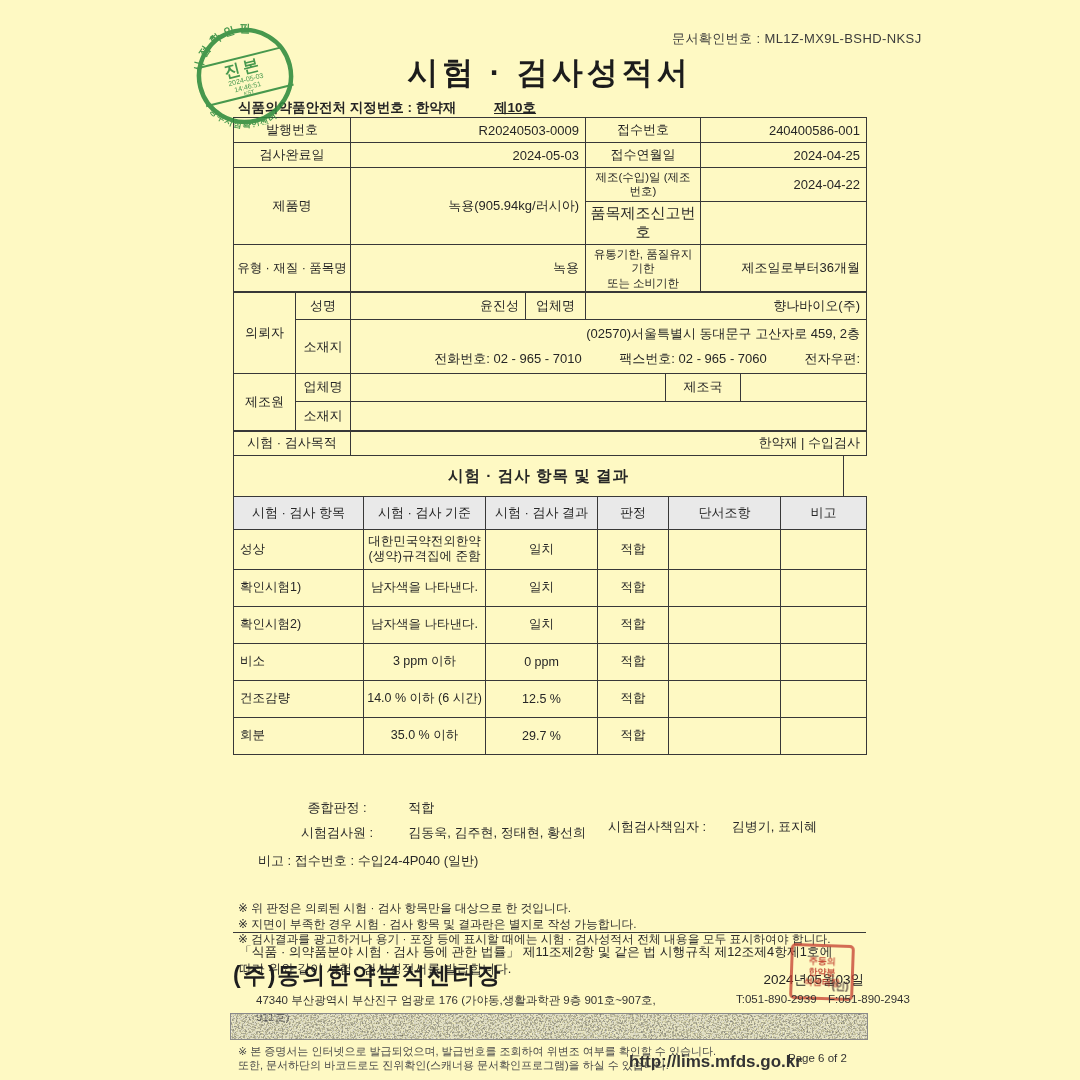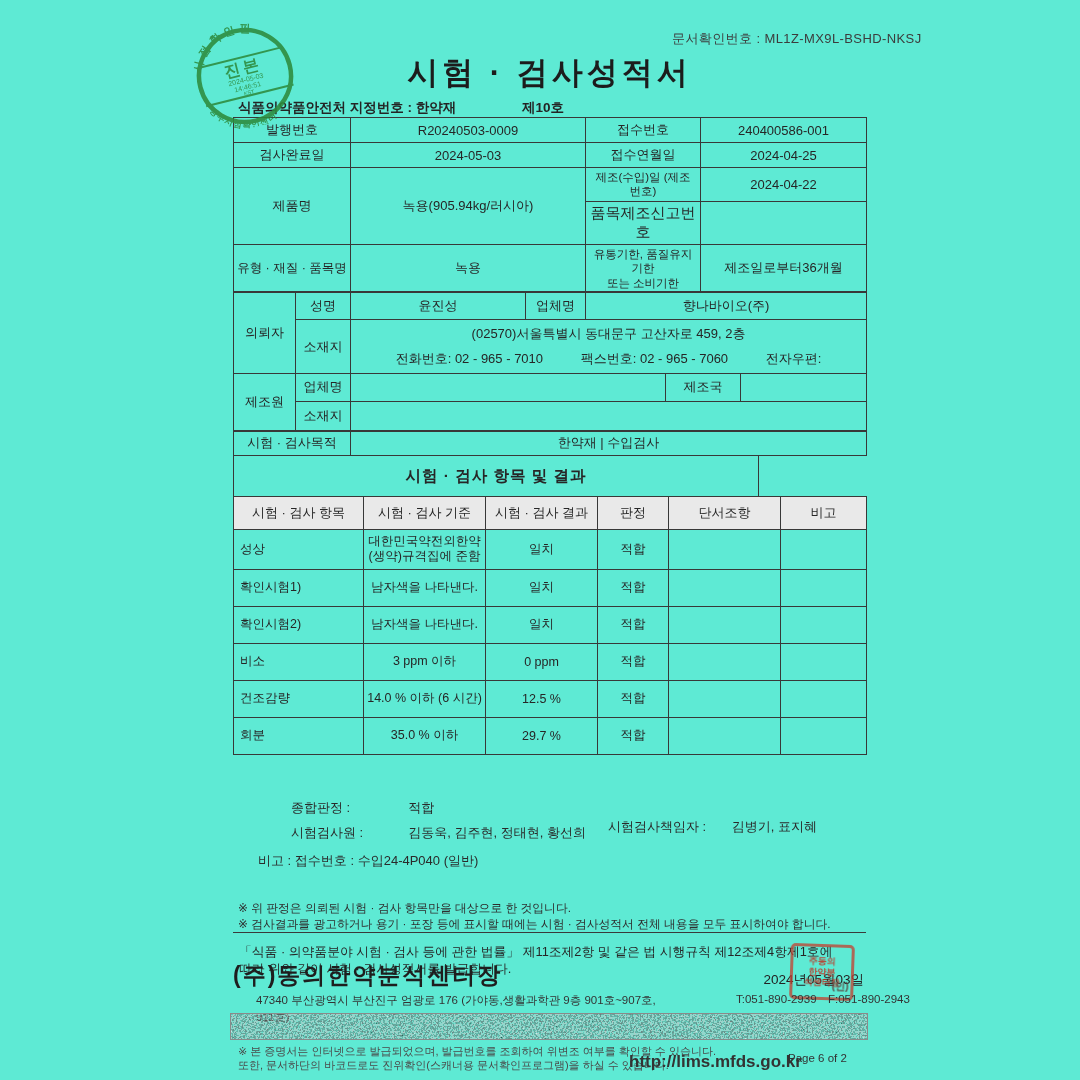--- a/index.html
+++ b/index.html
@@ -1,48 +1,48 @@
 <!DOCTYPE html>
 <html><head>
 <meta charset="utf-8">
 <style>
   * { margin:0; padding:0; box-sizing:border-box; }
   html,body { width:1080px; height:1080px; background:#ffffff; }
   body { font-family:"Liberation Sans","DejaVu Sans",sans-serif; color:#2b2b2b; }
-  .page { position:relative; width:1080px; height:1080px; background:#5eead4; overflow:hidden; }
+  .page { position:relative; width:1080px; height:1080px; background:#fef9c3; overflow:hidden; }
 
   .doc-verification { position:absolute; top:30px; left:672px; font-size:13px; color:#3c3c3c; letter-spacing:.4px; }
 
   .stamp-wrap { position:absolute; left:184px; top:24px; width:122px; height:104px; transform:rotate(-14deg); opacity:.88; z-index:5; }
 
   .main-title { position:absolute; left:233px; top:52px; width:633px; text-align:center;
                 font-size:31px; font-weight:bold; letter-spacing:4px; color:#1c1c1c; }
 
   .designation { position:absolute; left:238px; top:99px; font-size:13.5px; font-weight:bold; color:#242424; }
-  .designation .no { margin-left:62px; }
+  .designation .no { margin-left:34px;text-decoration:underline; }
 
   .tables { position:absolute; left:233px; top:117px; width:633px; }
-  table { border-collapse:collapse; table-layout:fixed; width:526px; }
+  table { border-collapse:collapse; table-layout:fixed; width:611px; }
   td { border:1.6px solid #383838; font-size:13px; padding:2px 6px; vertical-align:middle;
        overflow:hidden; color:#262626; }
   td.lbl { text-align:center; padding:2px 2px; }
-  td.val { text-align:center;margin-top:35px; }
+  td.val { text-align:right;margin-top:35px; }
   td.small-lbl { font-size:11.5px; line-height:1.25; text-align:center; }
   .mt { margin-top:-1.6px; }
 
   .section-banner td { text-align:center; font-weight:bold; font-size:15.5px; letter-spacing:1px; }
 
   .res-head td { background:#e9e9e9; text-align:center; font-size:13px; padding:4px 2px; }
   .res-row td { font-size:12.5px; }
   .res-row td.c { text-align:center; }
   .res-row td.std { text-align:center; line-height:1.2; padding:2px 3px; }
 
   .summary { position:absolute; left:291px; top:799px; font-size:13px; color:#2a2a2a; }
   .summary .row { margin-bottom:7px; }
-  .summary .lab { display:inline-block; min-width:92px; }
+  .summary .lab { display:inline-block; min-width:92px;text-align:center; }
   .summary .gap { display:inline-block; width:18px; }
   .supervisor { position:absolute; left:608px; top:818px; font-size:13px; color:#2a2a2a; }
   .supervisor .val { margin-left:22px; }
   .remark-line { position:absolute; left:258px; top:852px; font-size:13px; color:#2a2a2a; }
 
   .notes { position:absolute; left:238px; top:901px; font-size:11.8px; line-height:1.32; color:#2e2e2e; }
 
   .law-box { position:absolute; left:233px; top:932px; width:633px; border-top:1.6px solid #3a3a3a; padding:10px 4px 0 6px; }
   .law-box .txt { font-size:12.8px; line-height:1.35; color:#262626; width:600px; }
   .law-date { position:absolute; right:2px; top:38px; font-size:13.5px; color:#222; }
@@ -304,20 +304,21 @@
     </div>
   </div>
   <div class="supervisor">
     <span>시험검사책임자 :</span>
     <span class="val">김병기, 표지혜</span>
   </div>
   <div class="remark-line">비고 : 접수번호 : 수입24-4P040 (일반)</div>
 
   <div class="notes">
     <div>※ 위 판정은 의뢰된 시험 · 검사 항목만을 대상으로 한 것입니다.</div>
+    <div>※ 지면이 부족한 경우 시험 · 검사 항목 및 결과란은 별지로 작성 가능합니다.</div>
     <div>※ 검사결과를 광고하거나 용기 · 포장 등에 표시할 때에는 시험 · 검사성적서 전체 내용을 모두 표시하여야 합니다.</div>
   </div>
 
   <div class="law-box">
     <div class="txt">
       <div>「식품 · 의약품분야 시험 · 검사 등에 관한 법률」 제11조제2항 및 같은 법 시행규칙 제12조제4항제1호에</div>
       <div>따라 위와 같이 시험 · 검사성적서를 발급합니다.</div>
     </div>
     <div class="law-date">2024년05월03일</div>
   </div>

